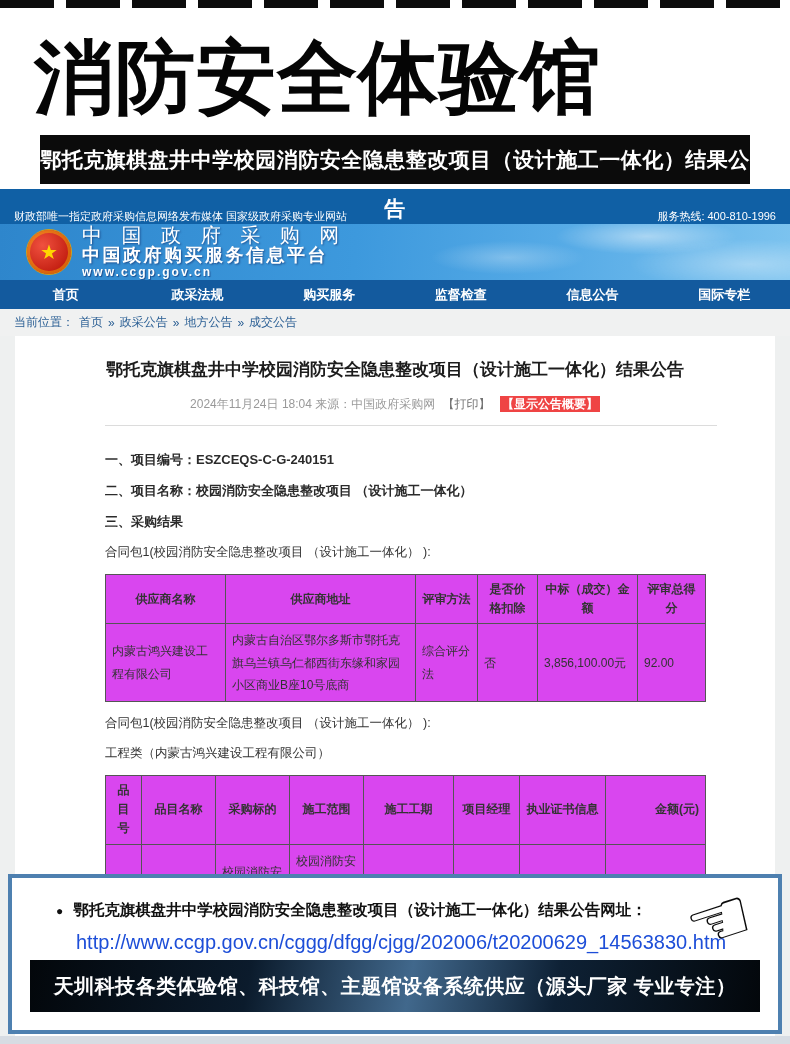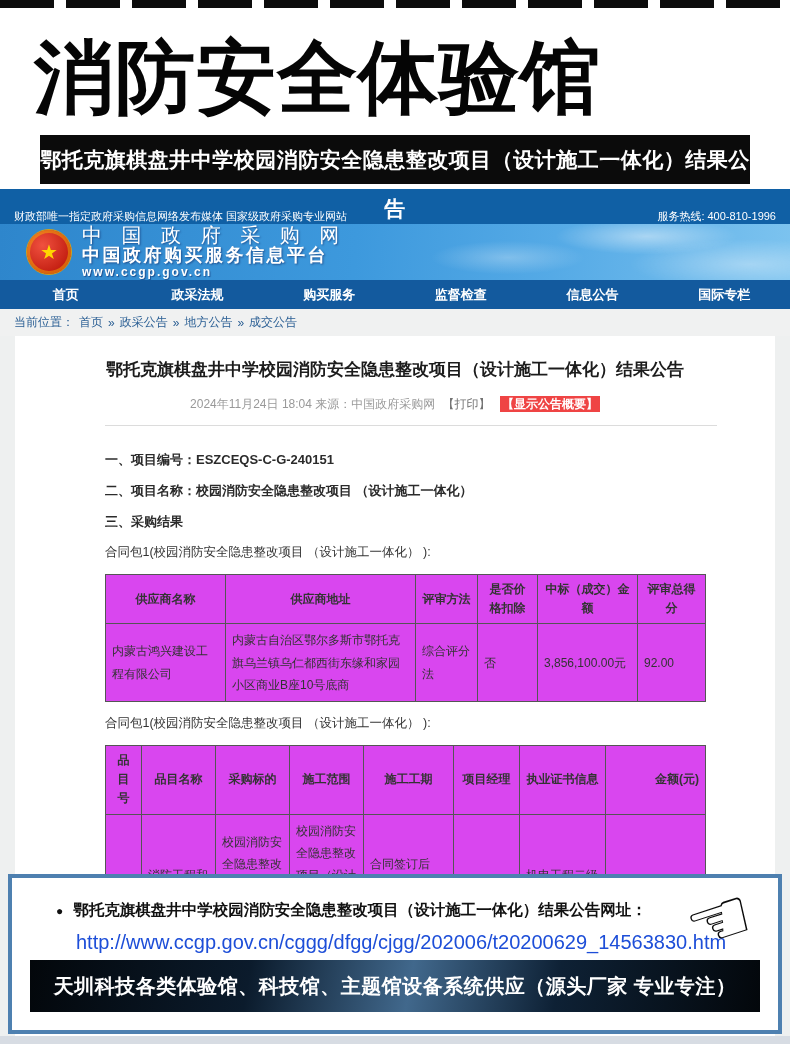--- a/index.html
+++ b/index.html
@@ -221,20 +221,21 @@
           <td>内蒙古自治区鄂尔多斯市鄂托克旗乌兰镇乌仁都西街东缘和家园小区商业B座10号底商</td>
           <td>综合评分法</td>
           <td>否</td>
           <td>3,856,100.00元</td>
           <td>92.00</td>
         </tr>
       </tbody>
         </table>
 
       <div class="para">合同包1(校园消防安全隐患整改项目 （设计施工一体化） ):</div>
+      <div class="para">工程类（内蒙古鸿兴建设工程有限公司）</div>
 
       <table>
         <colgroup>
           <col style="width:36px">
             <col style="width:74px">
             <col style="width:74px">
             <col style="width:74px">
           <col style="width:90px">
             <col style="width:66px">
             <col style="width:86px">

